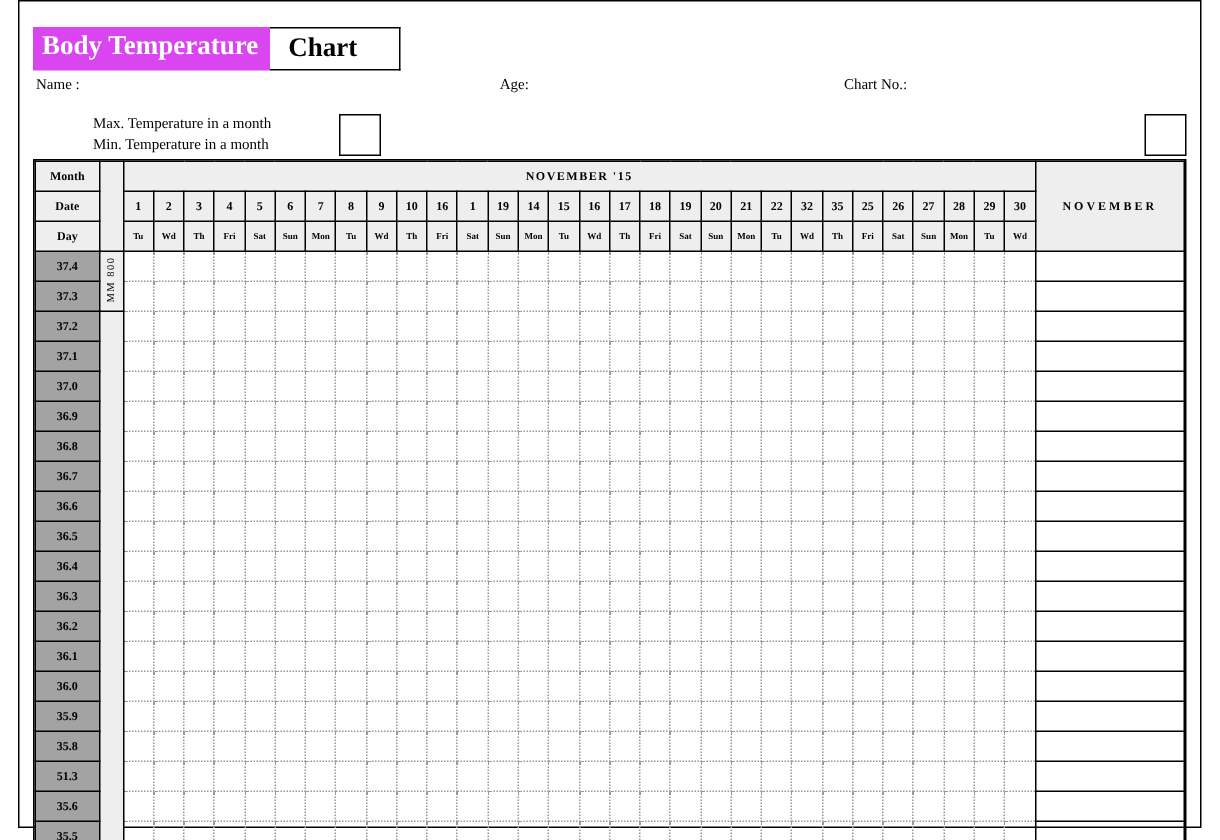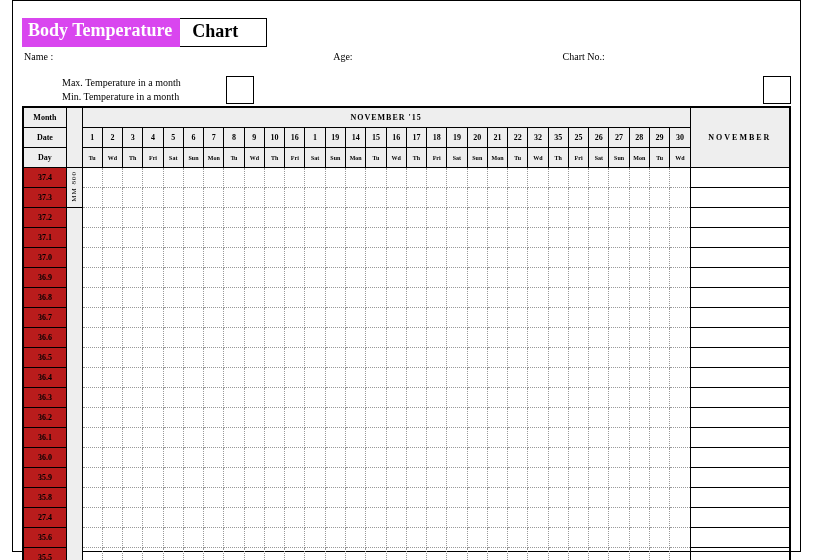--- a/index.html
+++ b/index.html
@@ -141,21 +141,21 @@
   .vtext {
     writing-mode: vertical-rl;
     transform: rotate(180deg);
     display: inline-block;
     font-size: 7px;
     letter-spacing: 1px;
     white-space: nowrap;
   }
   table.grid td.valcell {
     border: 1px solid #000;
-    background: #b91c1c;
+    background: #a3a3a3;
     font-weight: bold;
     width: 38px;
   }
   table.grid td.body {
     border-left: 1px dotted #999;
     border-right: 1px dotted #999;
     border-top: 1px dotted #999;
     border-bottom: 1px dotted #999;
   }
   table.grid td.comment {
@@ -879,21 +879,21 @@
               <td class="body"></td>
               <td class="body"></td>
               <td class="body"></td>
               <td class="body"></td>
               <td class="body"></td>
               <td class="body"></td>
               <td class="body"></td>
               <td class="comment"></td>
             </tr>
             <tr>
-              <td class="valcell">27.4</td>
+              <td class="valcell">51.3</td>
               <td class="body"></td>
               <td class="body"></td>
               <td class="body"></td>
               <td class="body"></td>
               <td class="body"></td>
               <td class="body"></td>
               <td class="body"></td>
               <td class="body"></td>
               <td class="body"></td>
               <td class="body"></td>

